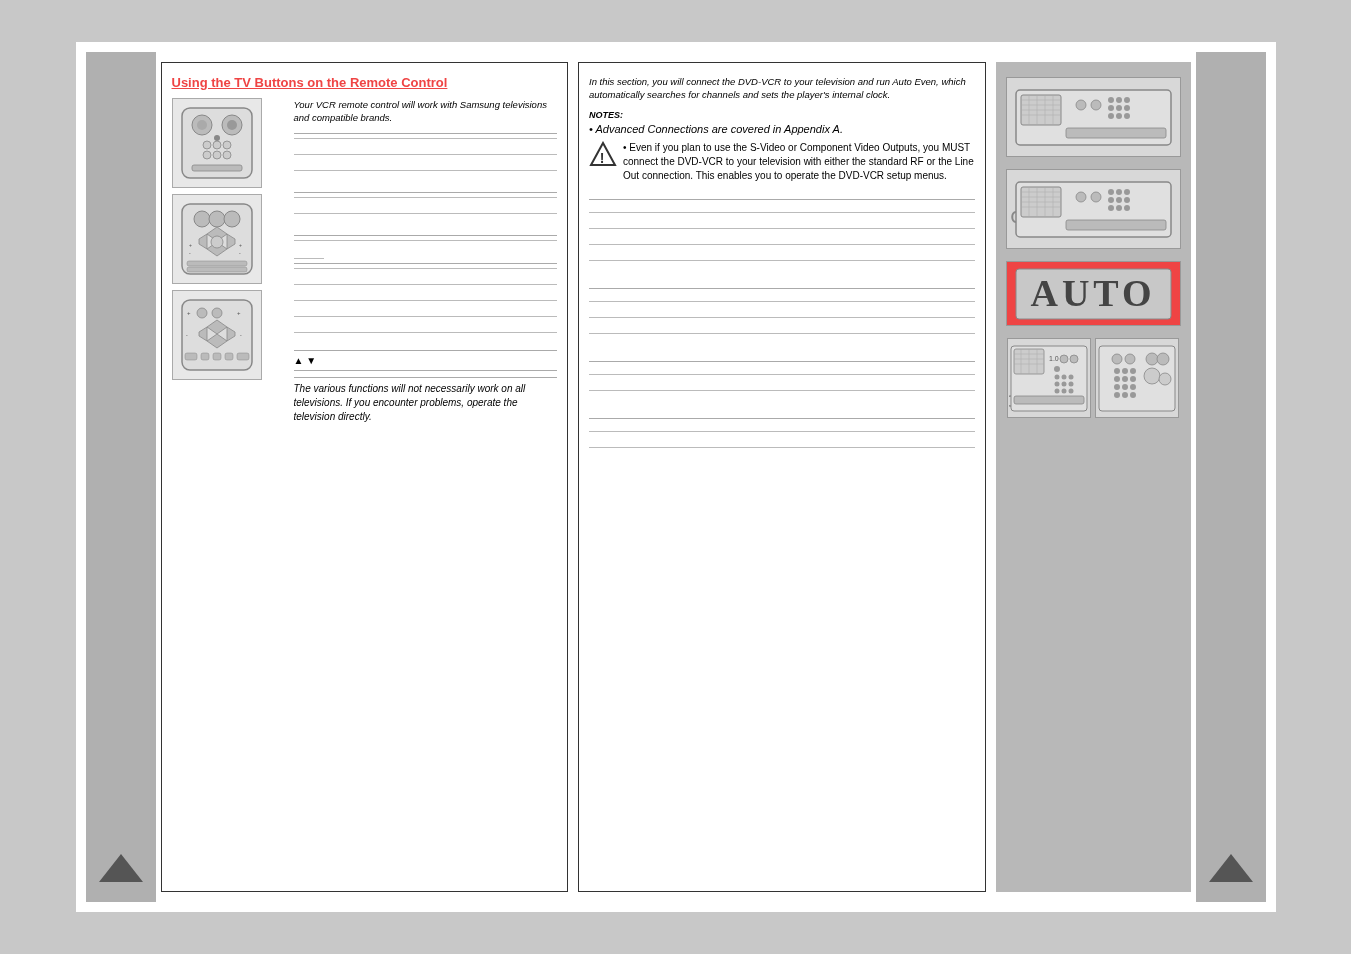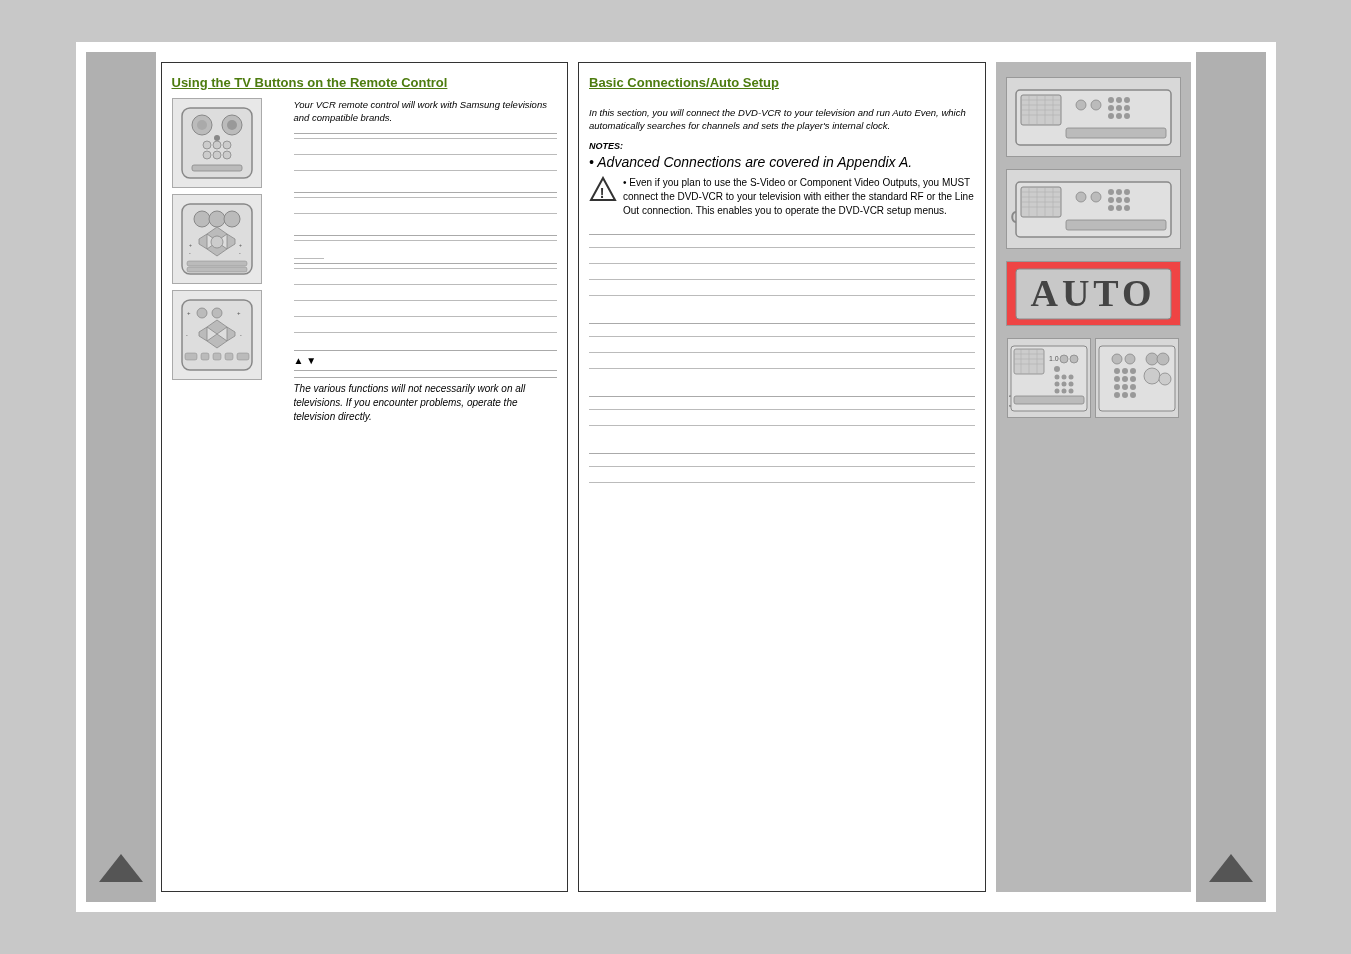--- a/index.html
+++ b/index.html
@@ -97,21 +97,21 @@
       display: flex;
       flex-direction: column;
       gap: 8px;
     }
 
     .section-title {
       font-size: 13px;
       font-weight: bold;
       text-decoration: underline;
       margin-bottom: 8px;
-      color: #4d7c0f;
+      color: #ef4444;
     }
 
     .remote-images {
       display: flex;
       flex-direction: column;
       gap: 6px;
       margin-right: 8px;
     }
 
     .remote-img-box {
@@ -241,21 +241,21 @@
       font-size: 9px;
       font-weight: bold;
       font-style: italic;
       margin: 3px 0 2px 0;
     }
 
     .bullet-item {
       display: flex;
       gap: 4px;
       margin: 2px 0;
-      font-size: 14px;
+      font-size: 11px;
       font-style: italic;
       color: #000;
       line-height: 1.4;
     }
 
     .warning-box {
       display: flex;
       gap: 6px;
       margin: 4px 0;
     }
@@ -397,21 +397,20 @@
                 </div>
                 <hr class="divider-line">
 
                 <hr class="divider-line" style="margin-top:6px;">
                 <p class="warning-note">The various functions will not necessarily work on all televisions. If you encounter problems, operate the television directly.</p>
               </div>
             </div>
           </div>
 
           <div class="right-column">
-            <div class="section-title">Basic Connections/Auto Setup</div>
 
             <div class="right-col-row">
               <div class="right-text-block">
                 <p class="italic-text">In this section, you will connect the DVD-VCR to your television and run Auto Even, which automatically searches for channels and sets the player's internal clock.</p>
                 <p class="notes-label">NOTES:</p>
                 <div class="bullet-item">
                   <span>• Advanced Connections are covered in Appendix A.</span>
                 </div>
                 <div class="warning-box">
                   <svg class="warning-icon" viewBox="0 0 28 28">

